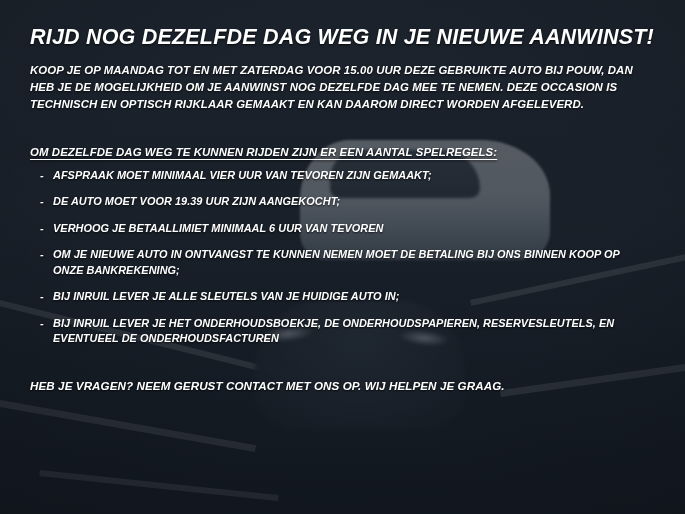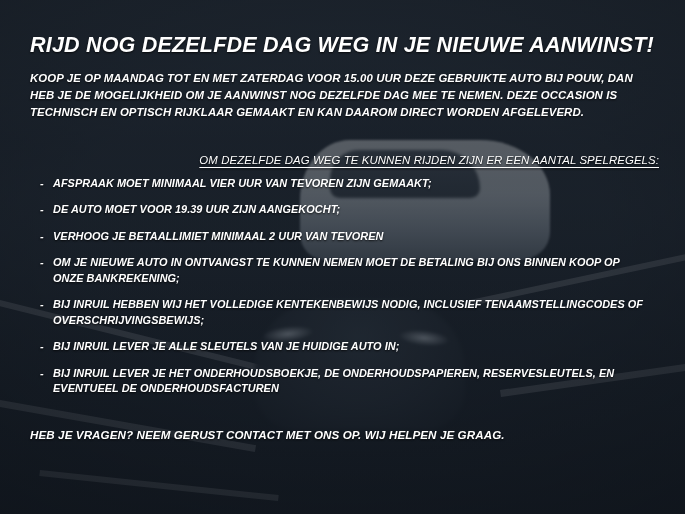--- a/index.html
+++ b/index.html
@@ -88,21 +88,21 @@
   .scrim {
     position: absolute;
     inset: 0;
     background: linear-gradient(180deg, rgba(16,22,30,0.72) 0%, rgba(18,24,32,0.60) 40%, rgba(16,22,30,0.66) 100%);
   }
 
   
   .content {
     position: absolute;
     left: 0; top: 0; right: 0; bottom: 0;
-    padding: 28px 26px 0 30px;
+    padding: 20px 26px 0 30px;
     box-sizing: border-box;
     color: #ffffff;
     text-shadow: 0 1px 2px rgba(0,0,0,0.75);
   }
   .headline {
     font-size: 21.5px;
     font-weight: bold;
     font-style: italic;
     letter-spacing: 0.2px;
     margin: 6px 0 12px 0;
@@ -113,27 +113,26 @@
     font-size: 11.4px;
     font-weight: bold;
     font-style: italic;
     line-height: 1.52;
     letter-spacing: 0.1px;
     margin-bottom: 32px;
     max-width: 640px;
   }
   .rules-title {
     font-size: 11.4px;
-    font-weight: normal;
+    font-weight: bold;
     font-style: italic;
     letter-spacing: 0.1px;
     text-decoration: underline;
     text-underline-offset: 3px;
     margin-bottom: 4px;
-    text-align: right;
   }
   ul.rules {
     list-style: none;
     margin: 10px;
     padding: 0;
   }
   ul.rules li {
     position: relative;
     font-size: 10.9px;
     font-style: italic;
@@ -182,23 +181,22 @@
 
     <h1 class="headline">RIJD NOG DEZELFDE DAG WEG IN JE NIEUWE AANWINST!</h1>
 
     <p class="intro">KOOP JE OP MAANDAG TOT EN MET ZATERDAG VOOR 15.00 UUR DEZE GEBRUIKTE AUTO BIJ POUW, DAN HEB JE DE MOGELIJKHEID OM JE AANWINST NOG DEZELFDE DAG MEE TE NEMEN. DEZE OCCASION IS TECHNISCH EN OPTISCH RIJKLAAR GEMAAKT EN KAN DAAROM DIRECT WORDEN AFGELEVERD.</p>
 
     <p class="rules-title">OM DEZELFDE DAG WEG TE KUNNEN RIJDEN ZIJN ER EEN AANTAL SPELREGELS:</p>
 
     <ul class="rules">
       <li>AFSPRAAK MOET MINIMAAL VIER UUR VAN TEVOREN ZIJN GEMAAKT;</li>
       <li>DE AUTO MOET VOOR 19.39 UUR ZIJN AANGEKOCHT;</li>
-      <li>VERHOOG JE BETAALLIMIET MINIMAAL 2 UUR VAN TEVOREN</li>
+      <li>VERHOOG JE BETAALLIMIET MINIMAAL 6 UUR VAN TEVOREN</li>
       <li>OM JE NIEUWE AUTO IN ONTVANGST TE KUNNEN NEMEN MOET DE BETALING BIJ ONS BINNEN KOOP OP ONZE BANKREKENING;</li>
-      <li>BIJ INRUIL HEBBEN WIJ HET VOLLEDIGE KENTEKENBEWIJS NODIG, INCLUSIEF TENAAMSTELLINGCODES OF OVERSCHRIJVINGSBEWIJS;</li>
       <li>BIJ INRUIL LEVER JE ALLE SLEUTELS VAN JE HUIDIGE AUTO IN;</li>
       <li>BIJ INRUIL LEVER JE HET ONDERHOUDSBOEKJE, DE ONDERHOUDSPAPIEREN, RESERVESLEUTELS, EN EVENTUEEL DE ONDERHOUDSFACTUREN</li>
     </ul>
 
     <p class="closing">HEB JE VRAGEN? NEEM GERUST CONTACT MET ONS OP. WIJ HELPEN JE GRAAG.</p>
 
   </div>
 </div>
 
 </body></html>

